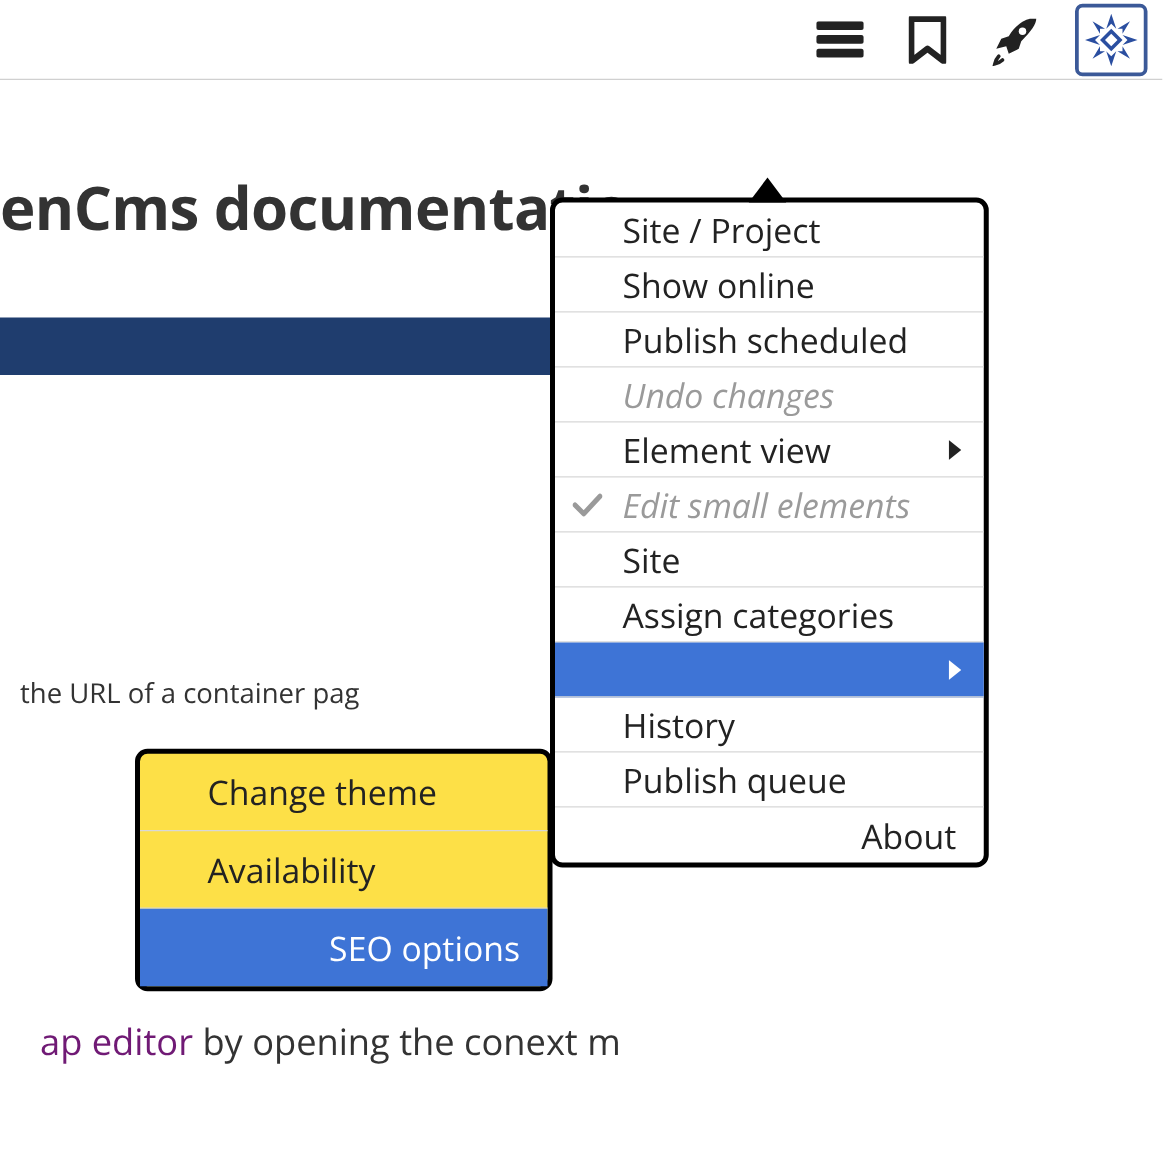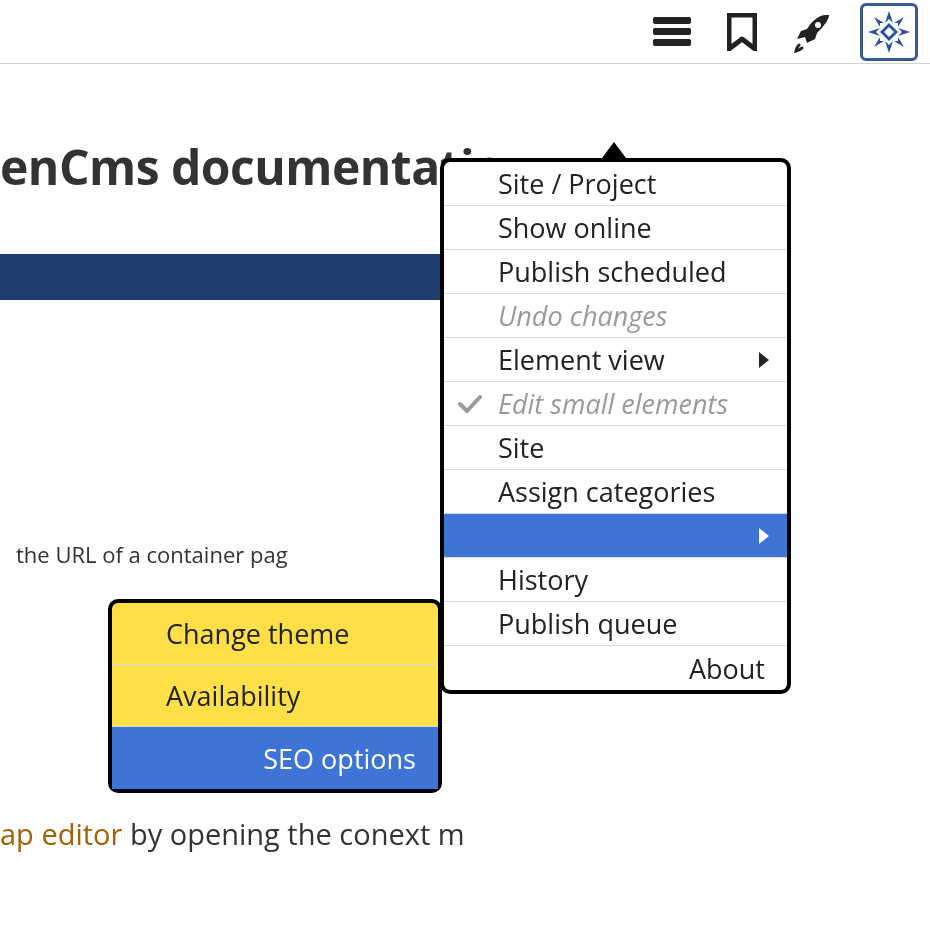--- a/index.html
+++ b/index.html
@@ -50,21 +50,21 @@
     left: 16px; top: 475px;
     font-size: 22px;
     color: #333;
   }
   .body-text-2 {
     position: absolute;
     left: 0; top: 750px;
     font-size: 29px;
     color: #333;
   }
-  .body-text-2 .red { color: #a16207; }
+  .body-text-2 .red { color: #701a75; margin-left: 32px; }
   
   
   .dropdown {
     position: absolute;
     top: 94px;
     left: 440px;
     width: 351px;
     background: #fff;
     border: 4px solid #000;
     border-radius: 10px;

